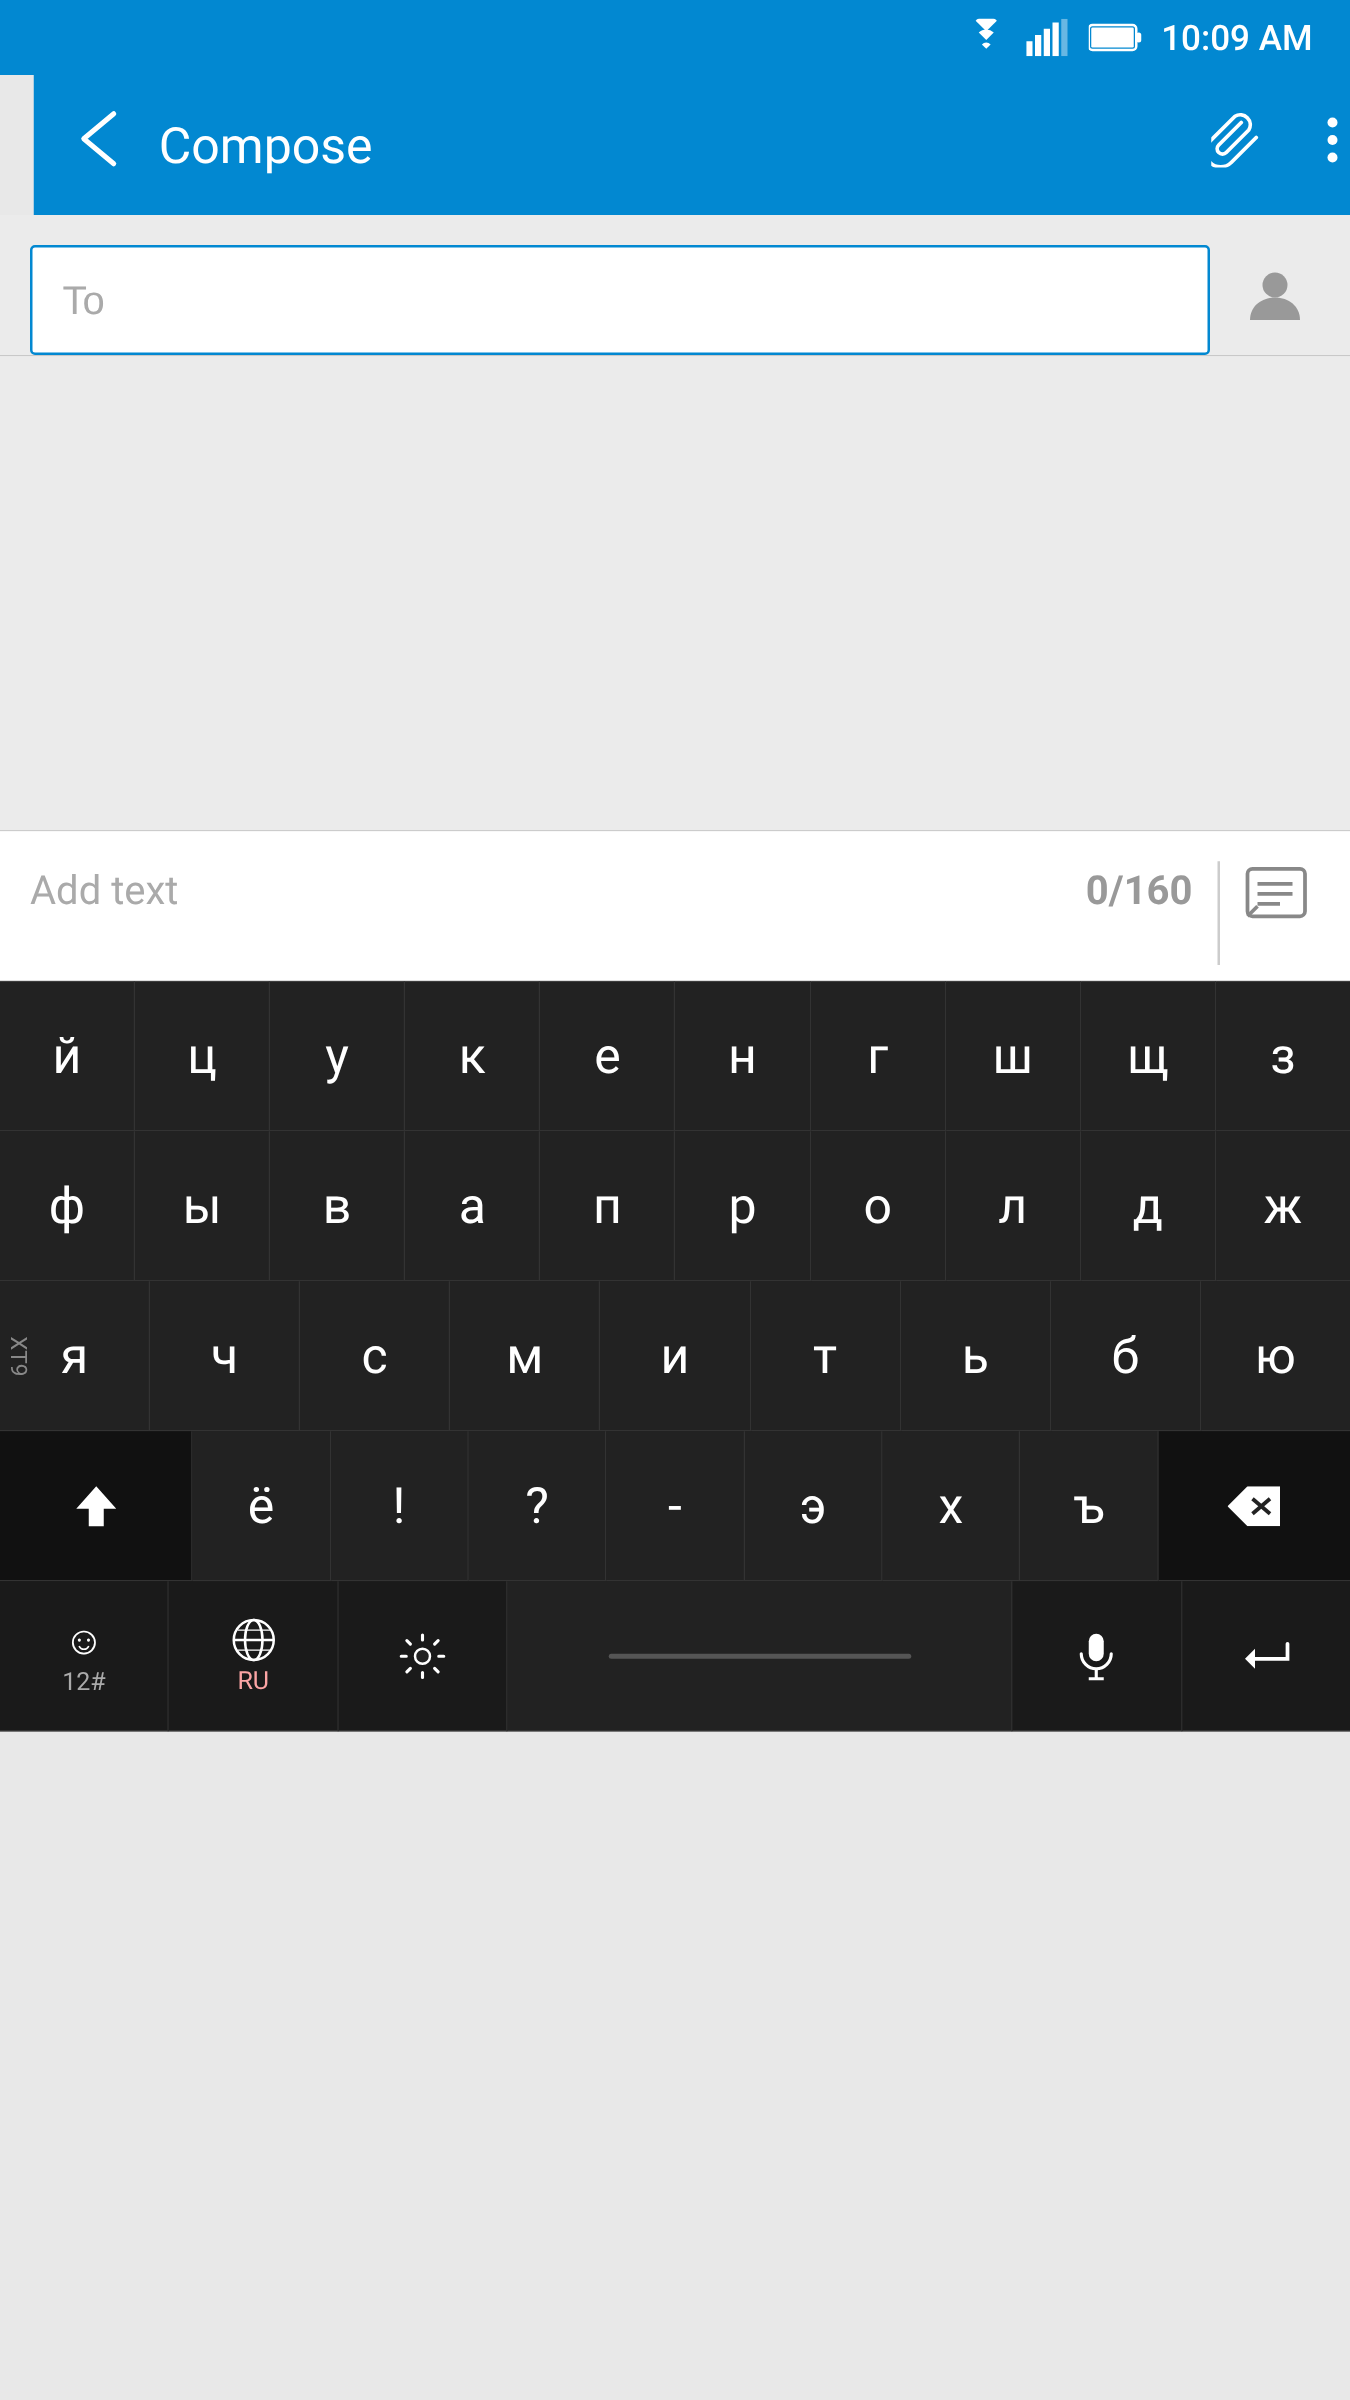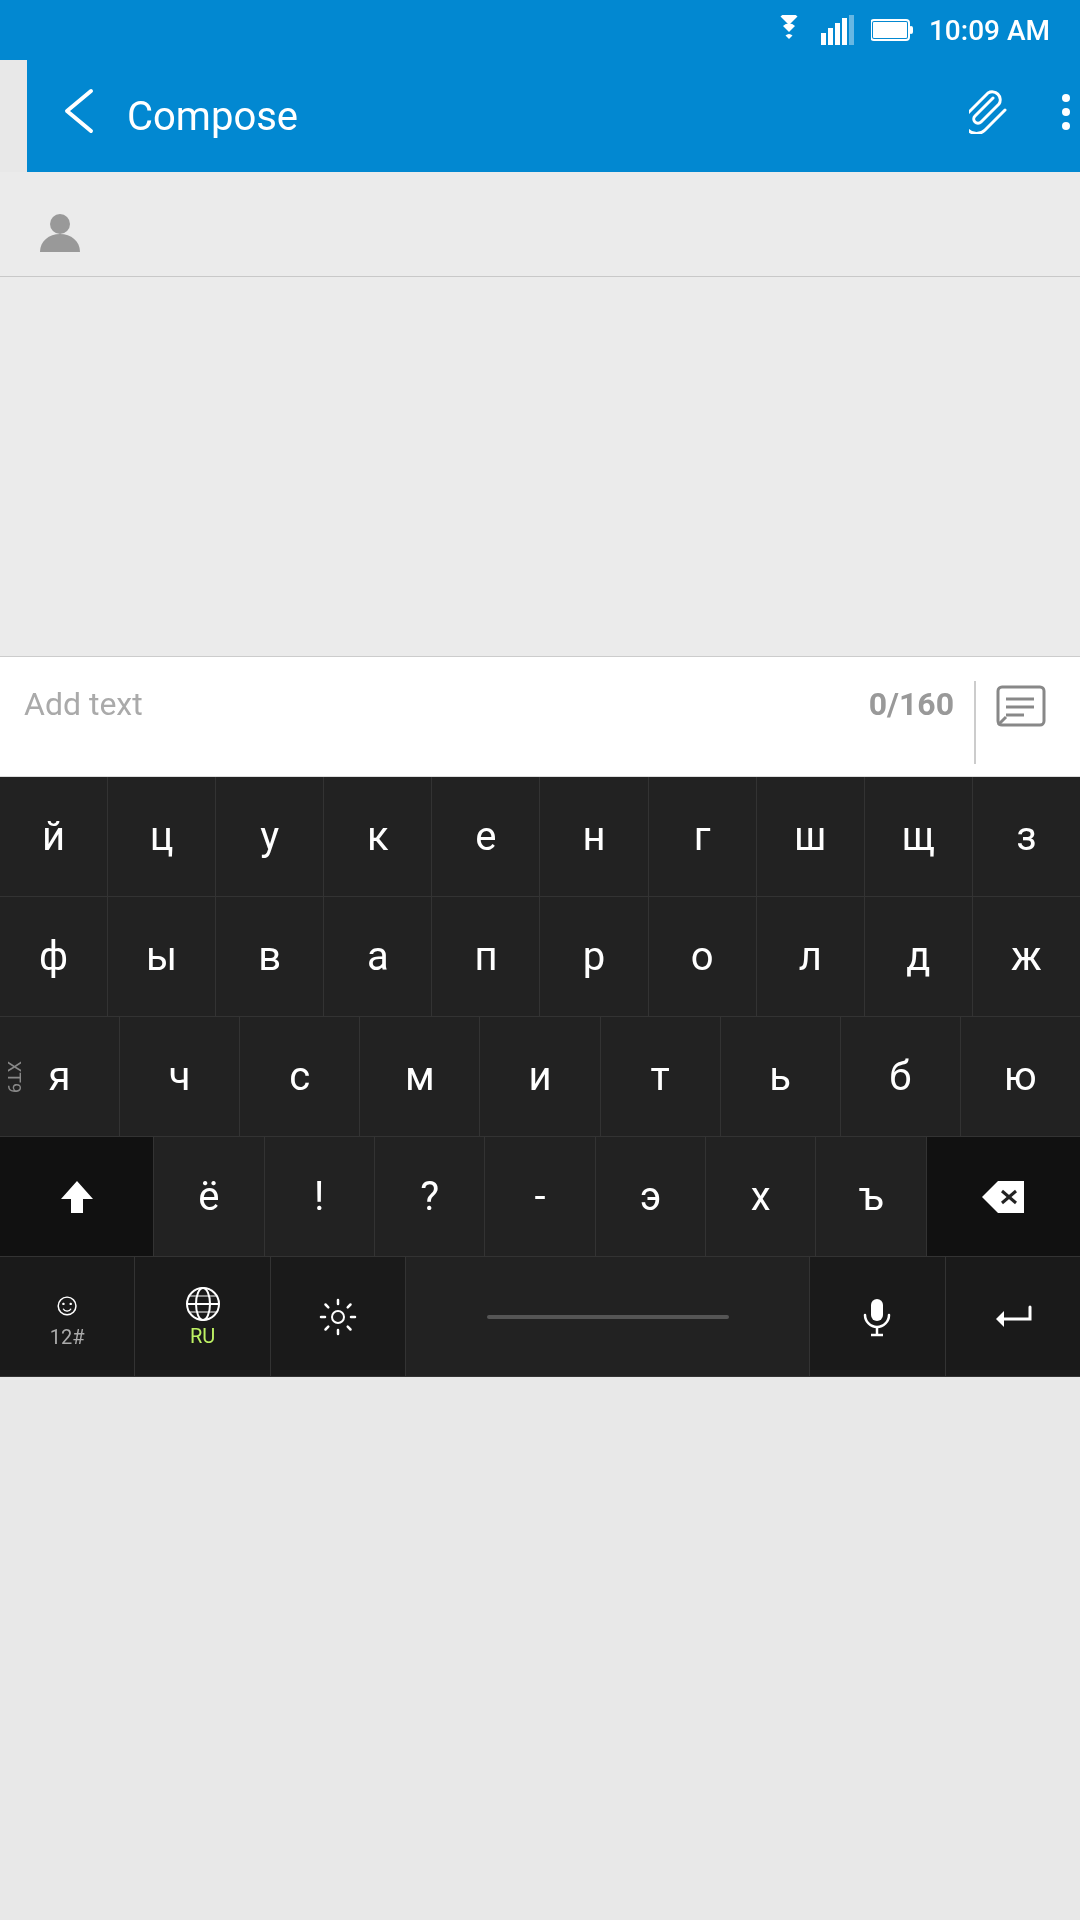--- a/index.html
+++ b/index.html
@@ -268,20 +268,23 @@
       <svg width="14" height="44" viewBox="0 0 14 44" fill="white">
         <circle cx="7" cy="8" r="4"></circle>
         <circle cx="7" cy="22" r="4"></circle>
         <circle cx="7" cy="36" r="4"></circle>
       </svg>
     </div>
   </div>
 </div>
 
 <div class="to-field-area">
+  <div class="to-input-wrapper">
+    <input class="to-input" type="text" placeholder="To" style="">
+  </div>
   <div class="contact-icon">
     <svg viewBox="0 0 52 52" fill="#999">
       <circle cx="26" cy="18" r="10"></circle>
       <path d="M6 46c0-11 9-18 20-18s20 7 20 18"></path>
     </svg>
   </div>
 </div>
 
 <div class="message-area"></div>
 
@@ -375,21 +378,21 @@
     </div>
     <div class="key dark special">
       <div style="display:flex;flex-direction:column;align-items:center;gap:2px;">
         <svg width="36" height="36" viewBox="0 0 36 36" fill="white">
           <circle cx="18" cy="18" r="16" stroke="white" stroke-width="2" fill="none"></circle>
           <ellipse cx="18" cy="18" rx="7" ry="16" stroke="white" stroke-width="2" fill="none"></ellipse>
           <line x1="2" y1="18" x2="34" y2="18" stroke="white" stroke-width="2"></line>
           <line x1="5" y1="10" x2="31" y2="10" stroke="white" stroke-width="1"></line>
           <line x1="5" y1="26" x2="31" y2="26" stroke="white" stroke-width="1"></line>
         </svg>
-        <span style="font-size:20px;color:#bef264;">RU</span>
+        <span style="font-size:20px;color:#fca5a5;">RU</span>
       </div>
     </div>
     <div class="key dark special">
       <svg width="38" height="38" viewBox="0 0 38 38" fill="white">
         <circle cx="19" cy="19" r="6" fill="#222" stroke="white" stroke-width="2"></circle>
         <path d="M19 2v4M19 32v4M2 19h4M32 19h4M6.5 6.5l2.8 2.8M28.7 28.7l2.8 2.8M6.5 31.5l2.8-2.8M28.7 9.3l2.8-2.8" stroke="white" stroke-width="2.5" stroke-linecap="round"></path>
       </svg>
     </div>
     <div class="key" style="flex:3;font-size:0;">
       <div style="width:60%;height:4px;background:#555;border-radius:2px;"></div>

